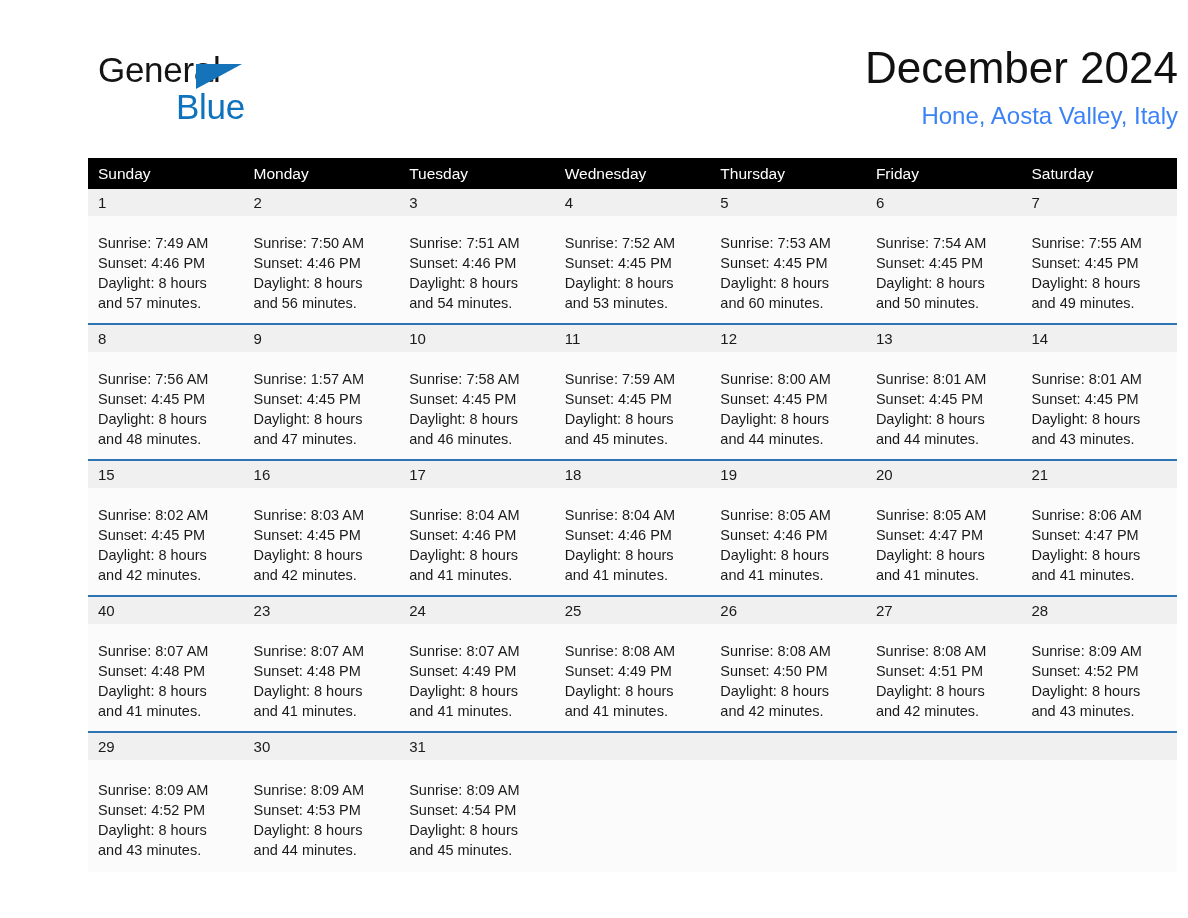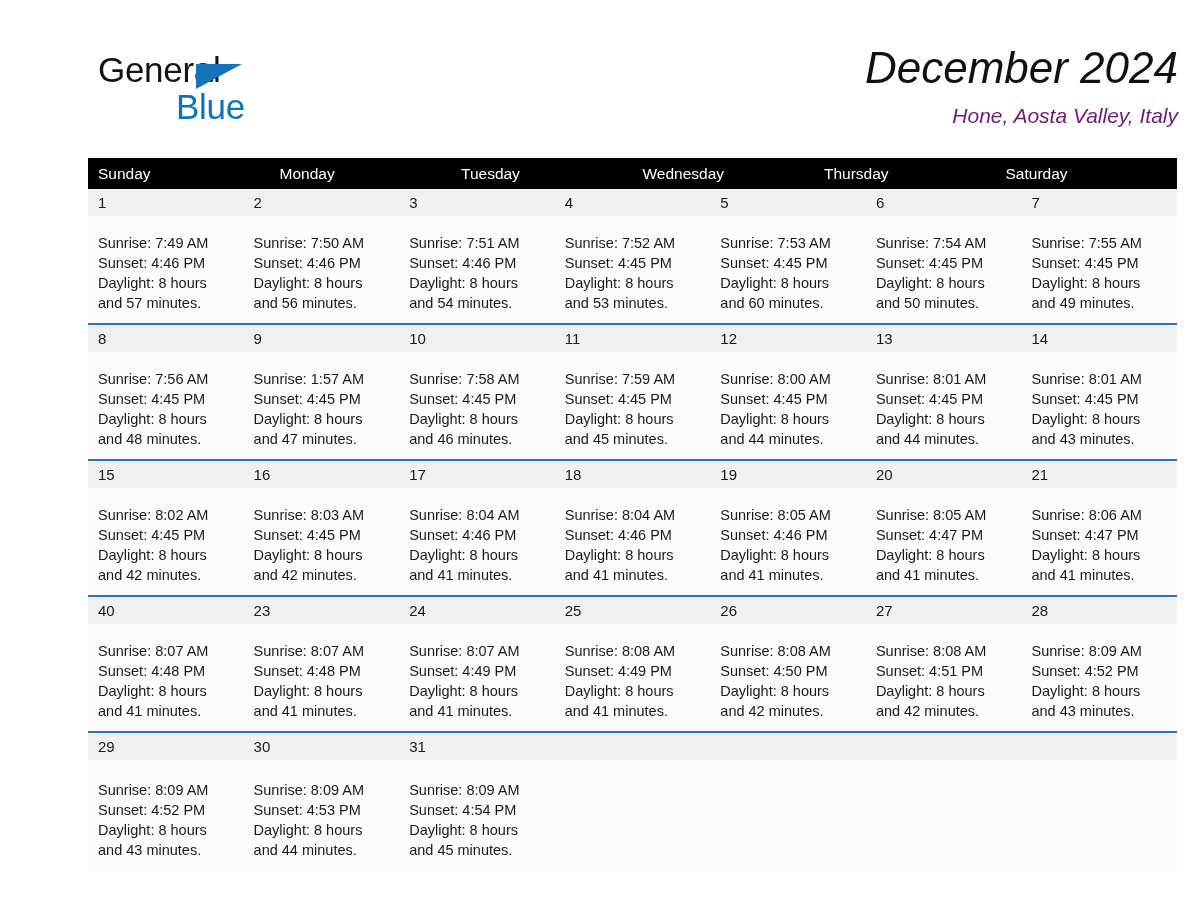--- a/index.html
+++ b/index.html
@@ -67,35 +67,34 @@
     color: #0E72BC;
     line-height: 40px;
     white-space: nowrap;
   }
 
   .title-block {
     position: absolute;
     right: 0;
     top: 0;
     text-align: right;
-    font-style: italic;
   }
   .month-title {
     font-size: 44px;
     font-weight: normal;
     color: #111111;
     line-height: 52px;
     letter-spacing: 0px;
     white-space: nowrap;
   }
   .location-title {
     margin-top: 8px;
-    font-size: 21px;
+    font-size: 24px;
     font-weight: normal;
-    color: #701a75;
+    color: #3b82f6;
     line-height: 28px;
     white-space: nowrap;
   }
 
   
   .calendar {
     position: absolute;
     left: 48px;
     top: 158px;
     width: 1089px;
@@ -177,20 +176,21 @@
 
   </div>
 
   <div class="calendar">
     <div class="weekday-row">
       <div class="weekday">Sunday</div>
       <div class="weekday">Monday</div>
       <div class="weekday">Tuesday</div>
       <div class="weekday">Wednesday</div>
       <div class="weekday">Thursday</div>
+      <div class="weekday">Friday</div>
       <div class="weekday">Saturday</div>
     </div>
 
     <div id="weeks-container">
         <div class="week-row first">
           <div class="daynum-band">
             <div class="daynum">1</div>
             <div class="daynum">2</div>
             <div class="daynum">3</div>
             <div class="daynum">4</div>

